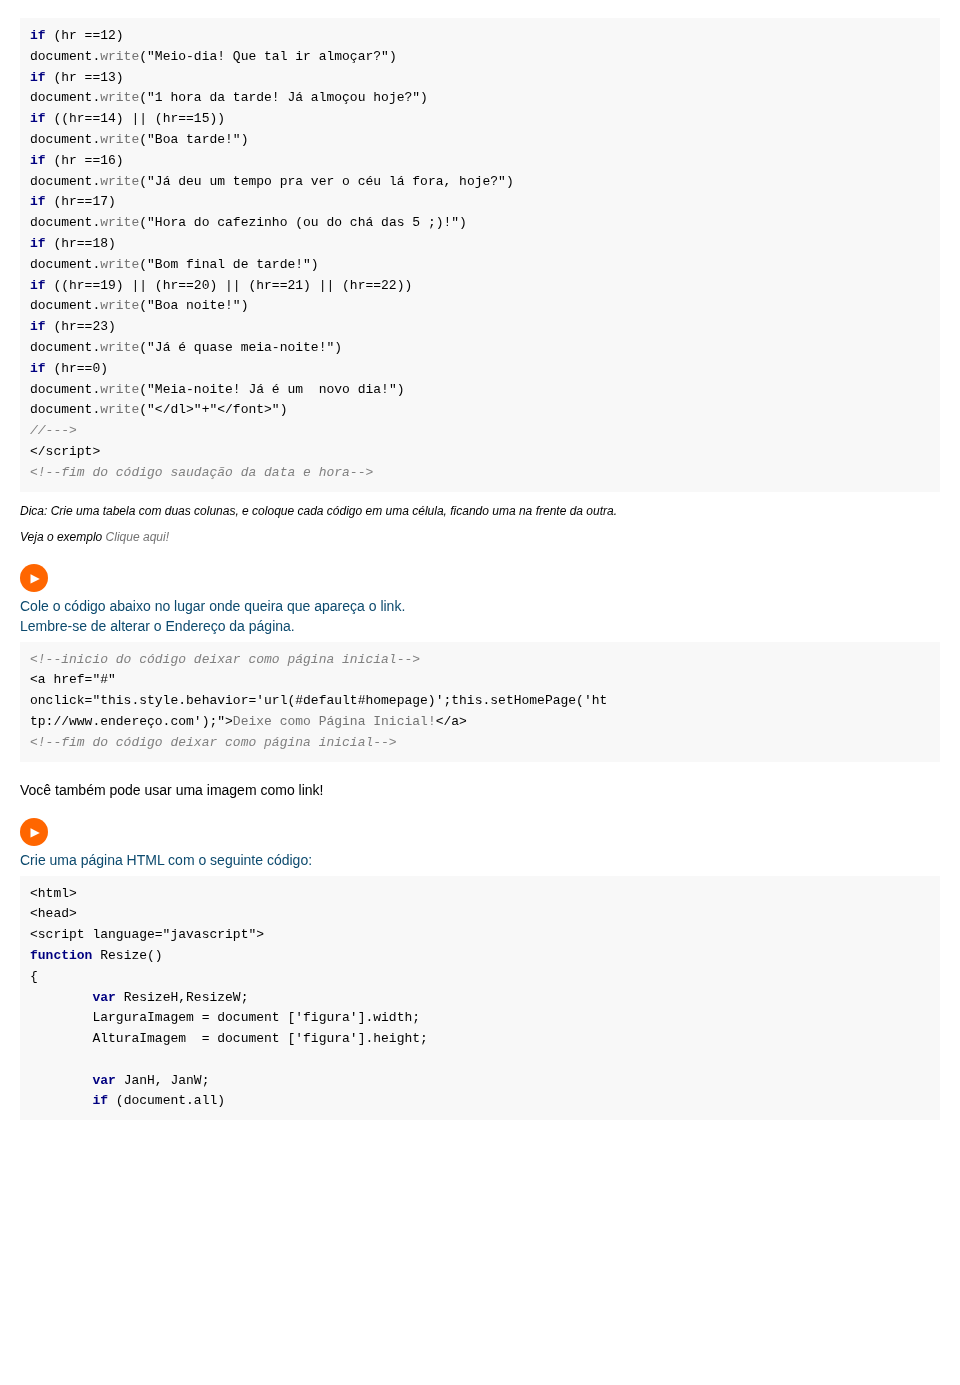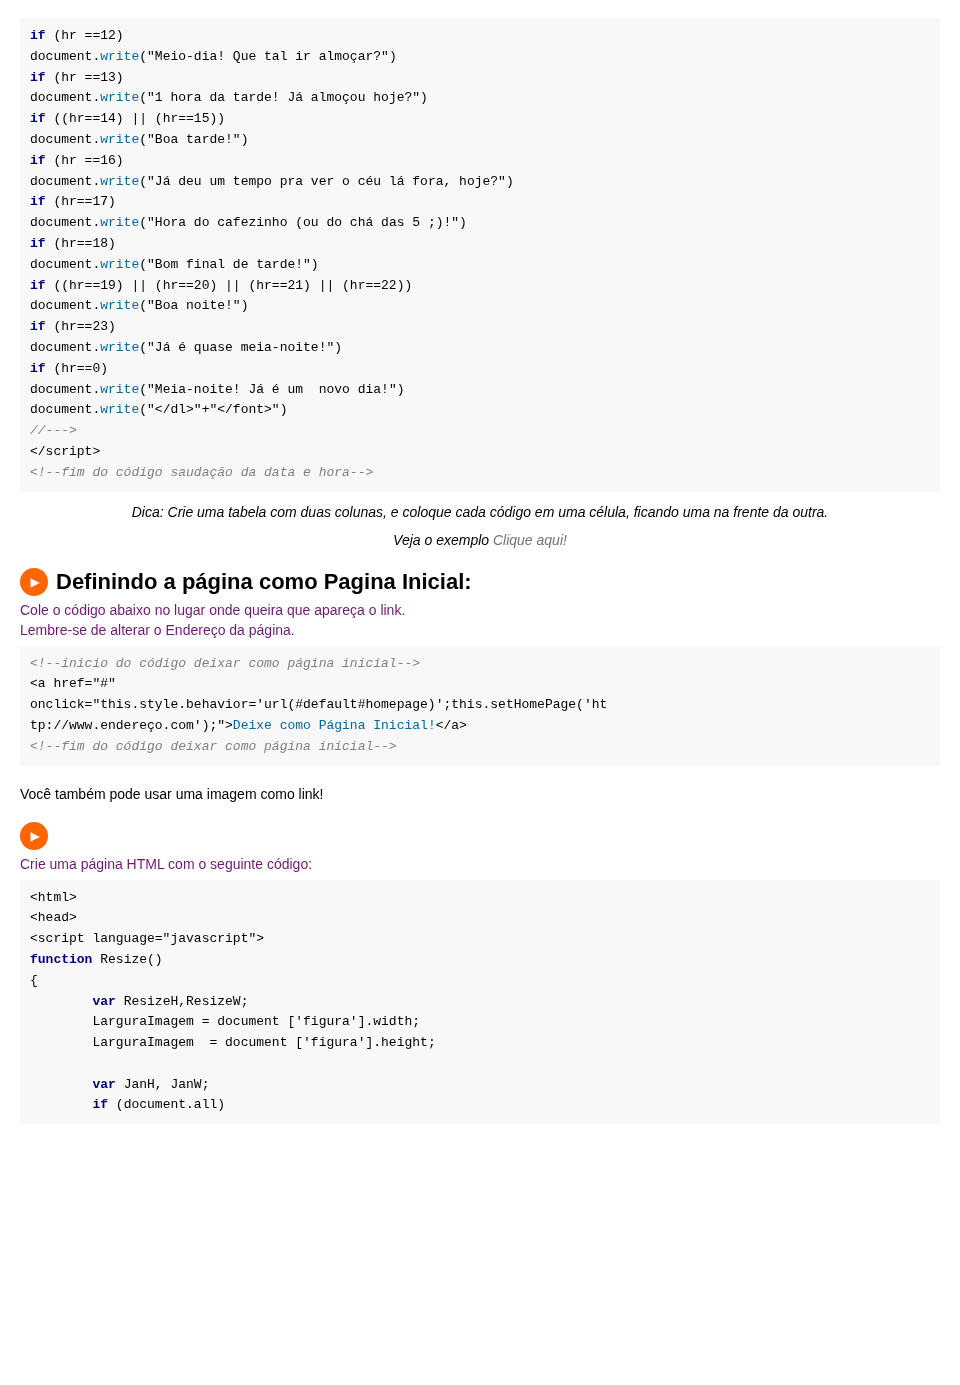--- a/index.html
+++ b/index.html
@@ -18,29 +18,29 @@
     .code-block {
       font-family: 'Courier New', Courier, monospace;
       font-size: 13px;
       background: #f8f8f8;
       padding: 8px 10px;
       margin: 8px 0;
       line-height: 1.6;
       white-space: pre-wrap;
     }
     .kw { color: #000080; font-weight: bold; margin-top: 20px; }
-    .fn { color: #0369a1; font-family: Liberation Mono, monospace; }
+    .fn { color: #737373; font-family: Liberation Mono, monospace; }
     .cmt { color: #808080; font-style: italic; }
     .normal { color: #000000; }
 
     .tip-text {
       font-style: italic;
-      text-align: center;
+      text-align: left;
       margin: 12px 0 4px 0;
-      font-size: 14px;
+      font-size: 12px;
       color: #000;
     }
     .tip-link {
       color: #737373;
       cursor: pointer;
     }
     .section-header {
       display: flex;
       align-items: center;
       margin: 20px 0 6px 0;
@@ -62,21 +62,21 @@
       font-size: 12px;
       margin-left: 2px;
     }
     .section-title {
       font-size: 22px;
       font-weight: bold;
       color: #000;
     }
     .section-desc {
       font-size: 14px;
-      color: #701a75;
+      color: #0c4a6e;
       margin: 4px 0;
     }
     .plain-text {
       font-size: 14px;
       color: #000;
       margin: 20px 0;
     }
   </style>
 </head>
 <body>
@@ -104,21 +104,20 @@
 <span class="normal">&lt;/script&gt;</span>
 <span class="cmt">&lt;!--fim do código saudação da data e hora--&gt;</span></div>
 
 <p class="tip-text">Dica: Crie uma tabela com duas colunas, e coloque cada código em uma célula, ficando uma na frente da outra.</p>
 <p class="tip-text">
   <span>Veja o exemplo </span><a class="tip-link">Clique aqui!</a>
 </p>
 
 <div class="section-header">
   <span class="section-icon"></span>
-  <span class="section-title">Definindo a página como Pagina Inicial:</span>
 </div>
 <p class="section-desc">Cole o código abaixo no lugar onde queira que apareça o link.</p>
 <p class="section-desc">Lembre-se de alterar o Endereço da página.</p>
 
 <div class="code-block"><span class="cmt">&lt;!--inicio do código deixar como página inicial--&gt;</span>
 <span class="normal">&lt;a href="#"</span>
 <span class="normal">onclick="this.style.behavior='url(#default#homepage)';this.setHomePage('ht</span>
 <span class="normal">tp://www.endereço.com');"&gt;</span><span class="fn">Deixe como Página Inicial!</span><span class="normal">&lt;/a&gt;</span>
 <span class="cmt">&lt;!--fim do código deixar como página inicial--&gt;</span></div>
 
@@ -129,16 +128,16 @@
 </div>
 <p class="section-desc">Crie uma página HTML com o seguinte código:</p>
 
 <div class="code-block"><span class="normal">&lt;html&gt;</span>
 <span class="normal">&lt;head&gt;</span>
 <span class="normal">&lt;script language="javascript"&gt;</span>
 <span class="kw">function</span><span class="normal"> Resize()</span>
 <span class="normal">{</span>
 <span class="normal">        <span class="kw">var</span> ResizeH,ResizeW;</span>
 <span class="normal">        LarguraImagem = document ['figura'].width;</span>
-<span class="normal">        LarguraImagem  = document ['figura'].height;</span>
+<span class="normal">        AlturaImagem  = document ['figura'].height;</span>
 <span class="normal"></span>
 <span class="normal">        <span class="kw">var</span> JanH, JanW;</span>
 <span class="normal">        <span class="kw">if</span> (document.all)</span></div>
 
 </body></html>

